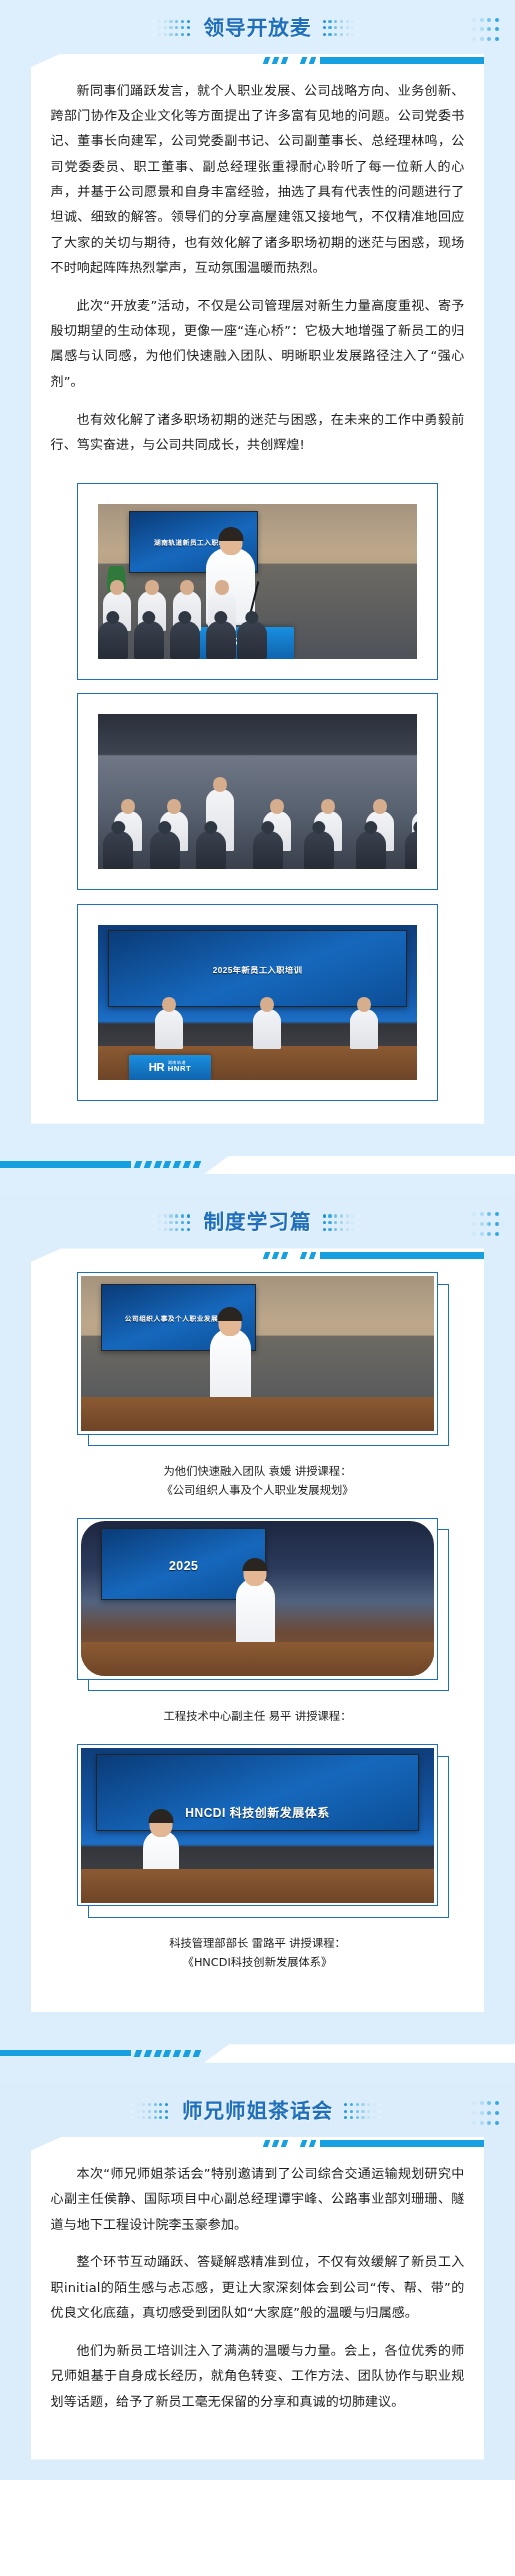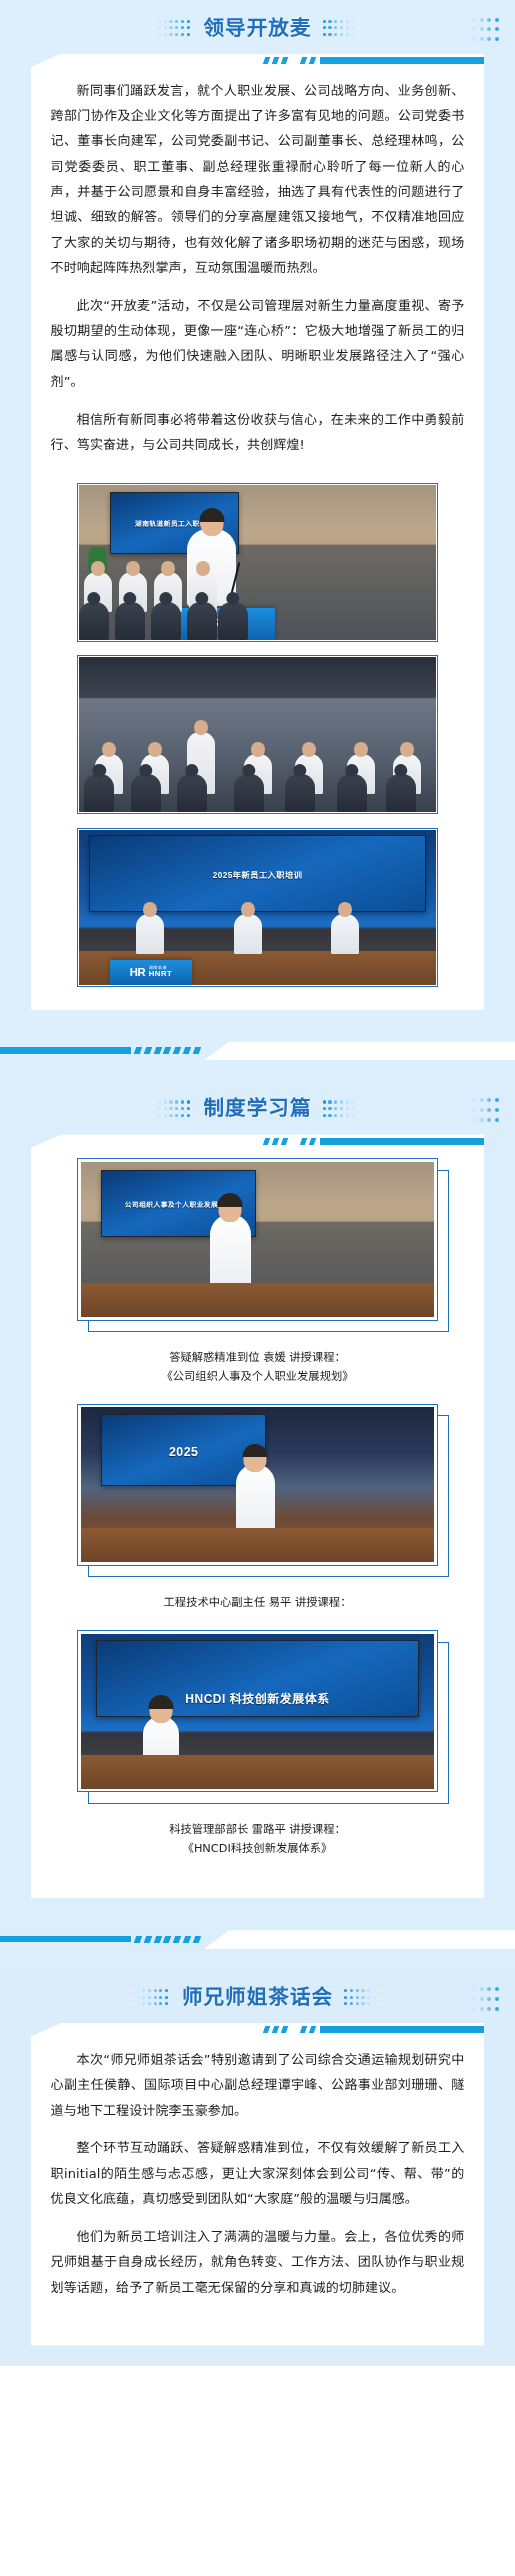--- a/index.html
+++ b/index.html
@@ -173,21 +173,21 @@
   }
   p.body + p.body { margin-top: 12.4px; }
 
   
   .photo-stack { padding: 3.1px 0 0; }
   .photo-frame {
     position: relative;
     width: 361px;
     margin: 0 auto 13.4px;
     border: 1px solid #1d6fc0;
-    padding: 1px;
+    padding: 20px;
     background: #ffffff;
   }
   .photo-frame:last-child { margin-bottom: 0; }
 
   .photo {
     position: relative;
     width: 100%;
     height: 155px;
     overflow: hidden;
     background: #50606e;
@@ -199,20 +199,21 @@
       linear-gradient(180deg, rgba(0,0,0,.18), rgba(0,0,0,0) 30%),
       linear-gradient(180deg, #c9b49a 0%, #b9a487 38%, #6d6a63 39%, #4e5259 100%);
   }
   .ph-bg-hall {
     background:
       linear-gradient(180deg, #2a2f3a 0%, #3d4450 26%, #6f7787 27%, #5a6372 60%, #39404c 100%);
   }
   .ph-bg-stage {
     background:
       linear-gradient(180deg, #1d2740 0%, #2b3a5c 30%, #51637f 52%, #6c4a36 72%, #8a5f41 100%);
+    border-radius: 24px;
   }
   .ph-bg-screenblue {
     background:
       linear-gradient(180deg, #0f3e7a 0%, #1558a8 45%, #1c6fc6 62%, #33353a 64%, #4a4c52 100%);
   }
 
   
   .ph-screen {
     position: absolute;
     background: #0d2b55;
@@ -443,21 +444,21 @@
         <span class="hatch"></span>
           <span class="hatch"></span>
           <span class="hatch"></span>
         <span class="hatch"></span>
           <span class="hatch"></span>
           <span class="hatch"></span>
       </div>
 
       <p class="body">新同事们踊跃发言，就个人职业发展、公司战略方向、业务创新、跨部门协作及企业文化等方面提出了许多富有见地的问题。公司党委书记、董事长向建军，公司党委副书记、公司副董事长、总经理林鸣，公司党委委员、职工董事、副总经理张重禄耐心聆听了每一位新人的心声，并基于公司愿景和自身丰富经验，抽选了具有代表性的问题进行了坦诚、细致的解答。领导们的分享高屋建瓴又接地气，不仅精准地回应了大家的关切与期待，也有效化解了诸多职场初期的迷茫与困惑，现场不时响起阵阵热烈掌声，互动氛围温暖而热烈。</p>
       <p class="body">此次“开放麦”活动，不仅是公司管理层对新生力量高度重视、寄予殷切期望的生动体现，更像一座“连心桥”：它极大地增强了新员工的归属感与认同感，为他们快速融入团队、明晰职业发展路径注入了“强心剂”。</p>
-      <p class="body">相信所有新同事必将带着这份收获与信心，在未来的工作中勇毅前行、笃实奋进，与公司共同成长，共创辉煌!</p>
+      <p class="body">也有效化解了诸多职场初期的迷茫与困惑，在未来的工作中勇毅前行、笃实奋进，与公司共同成长，共创辉煌!</p>
 
       <div class="gap-md"></div>
 
       <div class="photo-stack">
 
         <div class="photo-frame">
           <div class="photo ph-bg-room">
             <div class="ph-screen blue" style="left:31px;top:7.2px;width:129px;height:62px;">
               <span class="scr-txt" style="top:25px;">湖南轨道新员工入职培训</span>
             </div>
@@ -634,21 +635,21 @@
               <div class="ph-screen blue" style="left:20.6px;top:8.2px;width:155px;height:67px;">
                 <span class="scr-txt" style="top:28px;">公司组织人事及个人职业发展规划</span>
               </div>
               <div class="ph-speaker" style="left:129px;top:52px;width:41px;height:72px;"></div>
               <div class="ph-table"></div>
             </div>
           </div>
         </div>
         <div class="gap-md"></div>
         <div class="caption">
-          <span class="ln">答疑解惑精准到位 袁媛 讲授课程：</span>
+          <span class="ln">为他们快速融入团队 袁媛 讲授课程：</span>
           <span class="ln">《公司组织人事及个人职业发展规划》</span>
         </div>
       </div>
 
       <div class="train-unit">
         <div class="offset-frame">
           <span class="shadowline"></span>
           <div class="inner">
             <div class="photo ph-bg-stage">
               <div class="ph-screen blue" style="left:20.6px;top:7.2px;width:165px;height:72px;">

